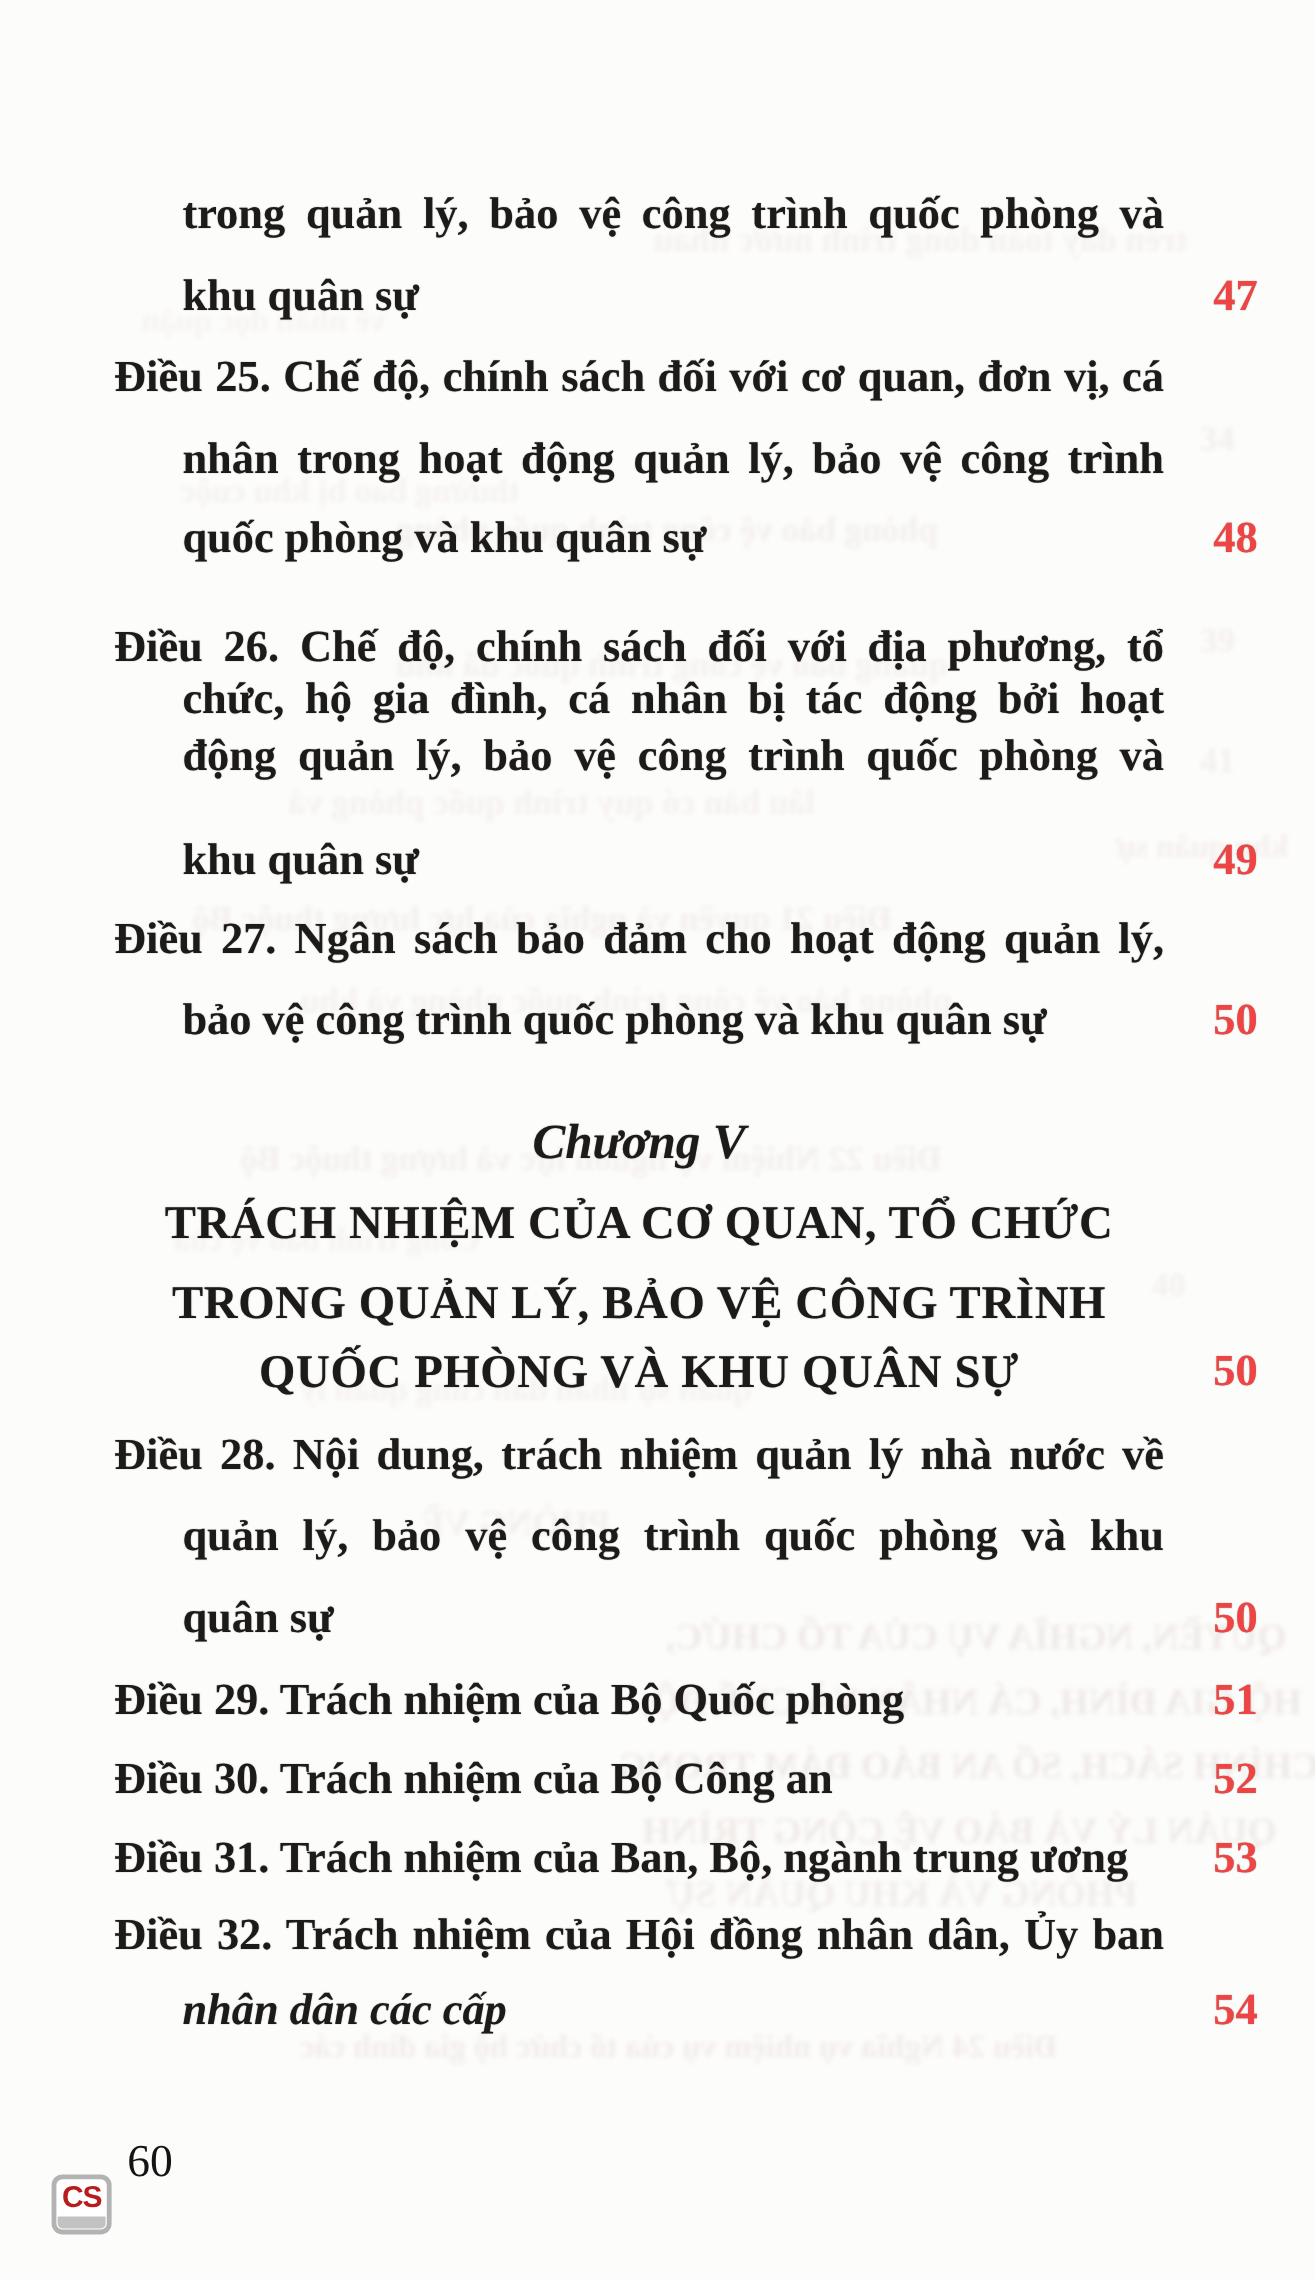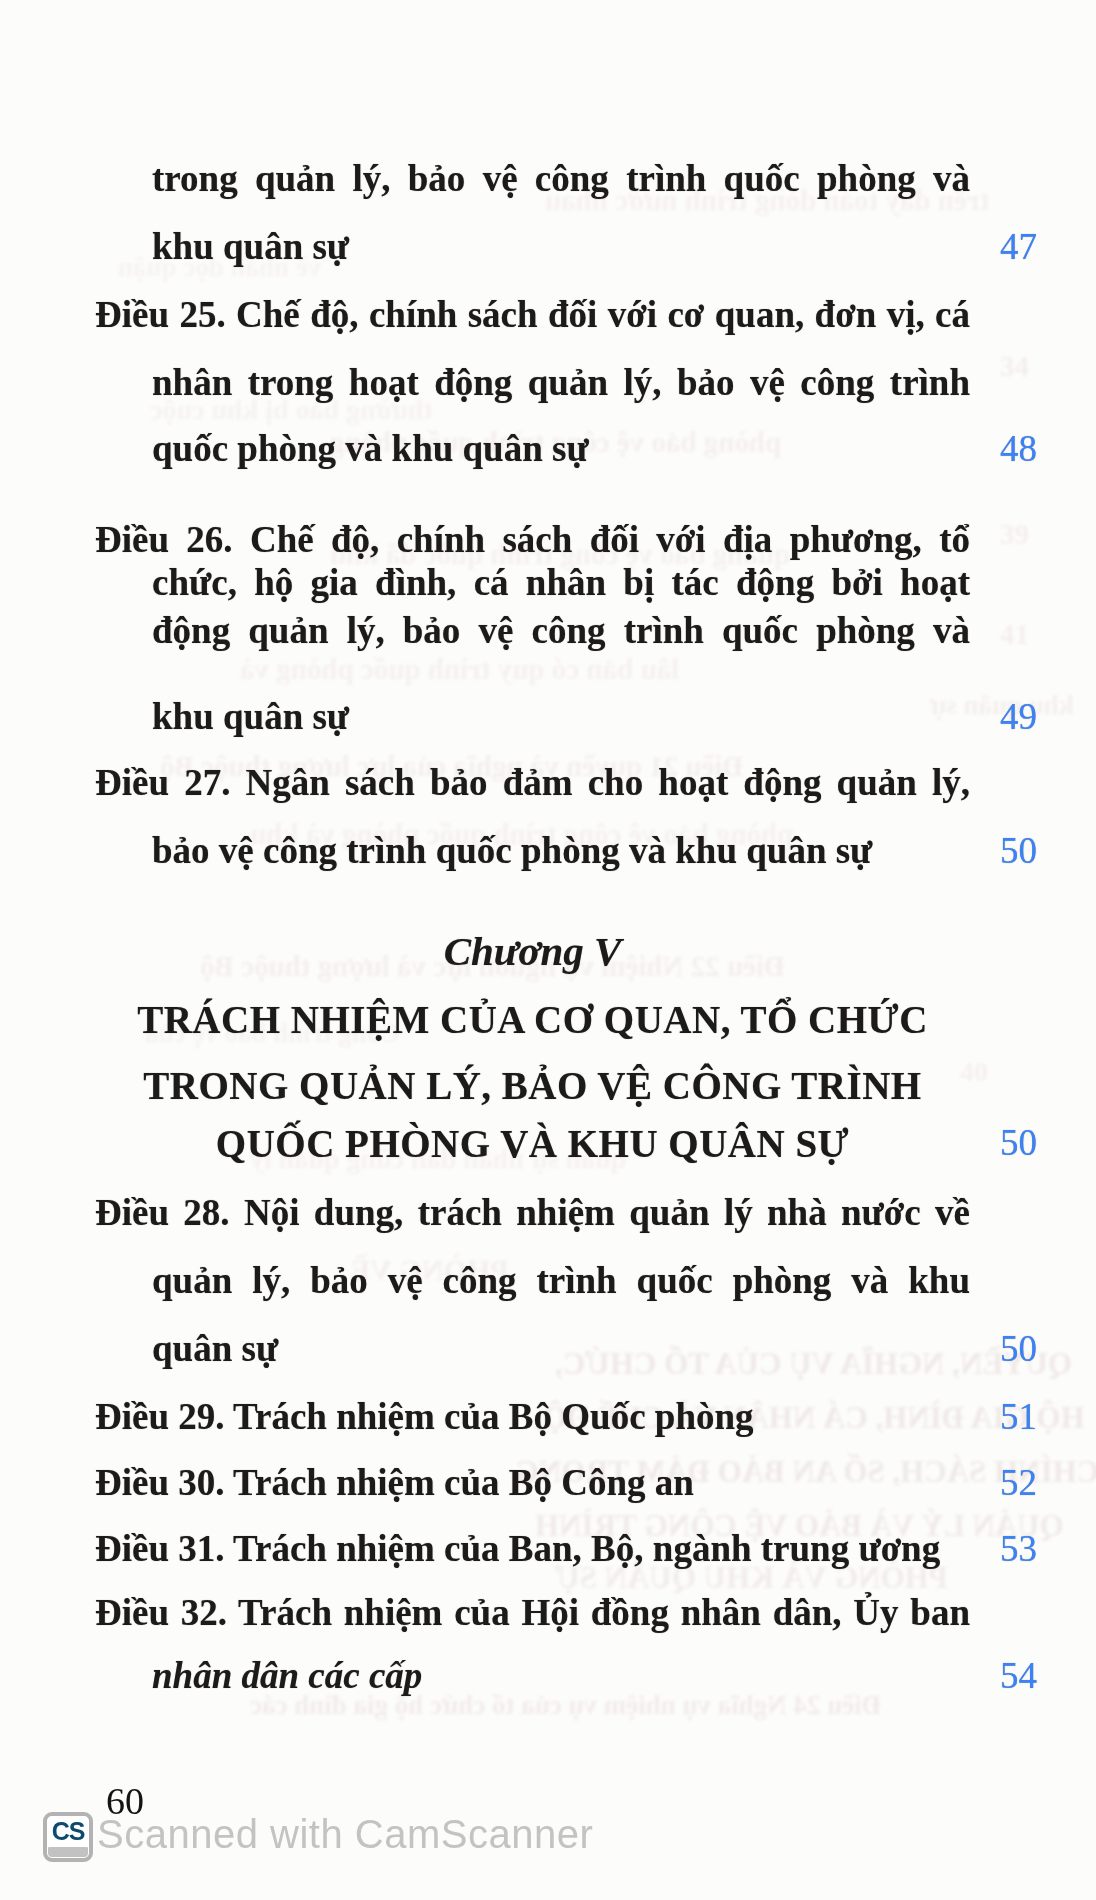--- a/index.html
+++ b/index.html
@@ -42,23 +42,23 @@
   .line.chapter-label{
     left:95px;width:875px;text-align:center;
     font-style:italic;font-size:41px;
   }
   .line.chapter-title{
     left:95px;width:875px;text-align:center;
     font-size:39px;letter-spacing:.5px;
   }
   .page-num{
     position:absolute;
-    right:59px;
-    color:#3b82f6;
-    font-weight:400;
+    right:48px;
+    color:#ef4444;
+    font-weight:700;
     font-size:37px;
     line-height:1.15;
     text-shadow:0 0 1px rgba(20,15,10,.45);
   }
   
   .book-page-num{
     position:absolute;left:106px;top:1782px;
     font-size:38px;font-weight:400;color:#141414;
     font-family:"Liberation Serif","DejaVu Serif",serif;
     line-height:1;
@@ -69,21 +69,21 @@
     border:4px solid #b3b3b3;
     border-radius:9px;
     box-sizing:border-box;
     background:#fff;
   }
   .cs-letters{
     position:absolute;left:0;right:0;top:3px;
     text-align:center;
     font-family:"Liberation Sans","DejaVu Sans",sans-serif;
     font-weight:700;font-size:25px;line-height:1;
-    color:#0c4a6e;letter-spacing:-1px;
+    color:#b91c1c;letter-spacing:-1px;
   }
   .cs-bar{
     position:absolute;left:1px;right:1px;bottom:1px;height:10px;
     background:#c2c2c2;border-radius:1px 1px 4px 4px;
   }
   .watermark{
     position:absolute;left:97px;top:1814px;
     font-family:"Liberation Sans","DejaVu Sans",sans-serif;
     font-size:40px;font-weight:400;
     color:#c3c3c3;letter-spacing:.5px;
@@ -155,14 +155,13 @@
       <div class="page-num" style="top: 1655px;">54</div>
     </div>
 
   <div class="book-page-num">60</div>
 
   <div class="cs-logo">
     <span class="cs-letters">CS</span>
     <span class="cs-bar"></span>
   </div>
 
-  <div class="watermark">Scanned with CamScanner</div>
 </div>
 
 </body></html>

